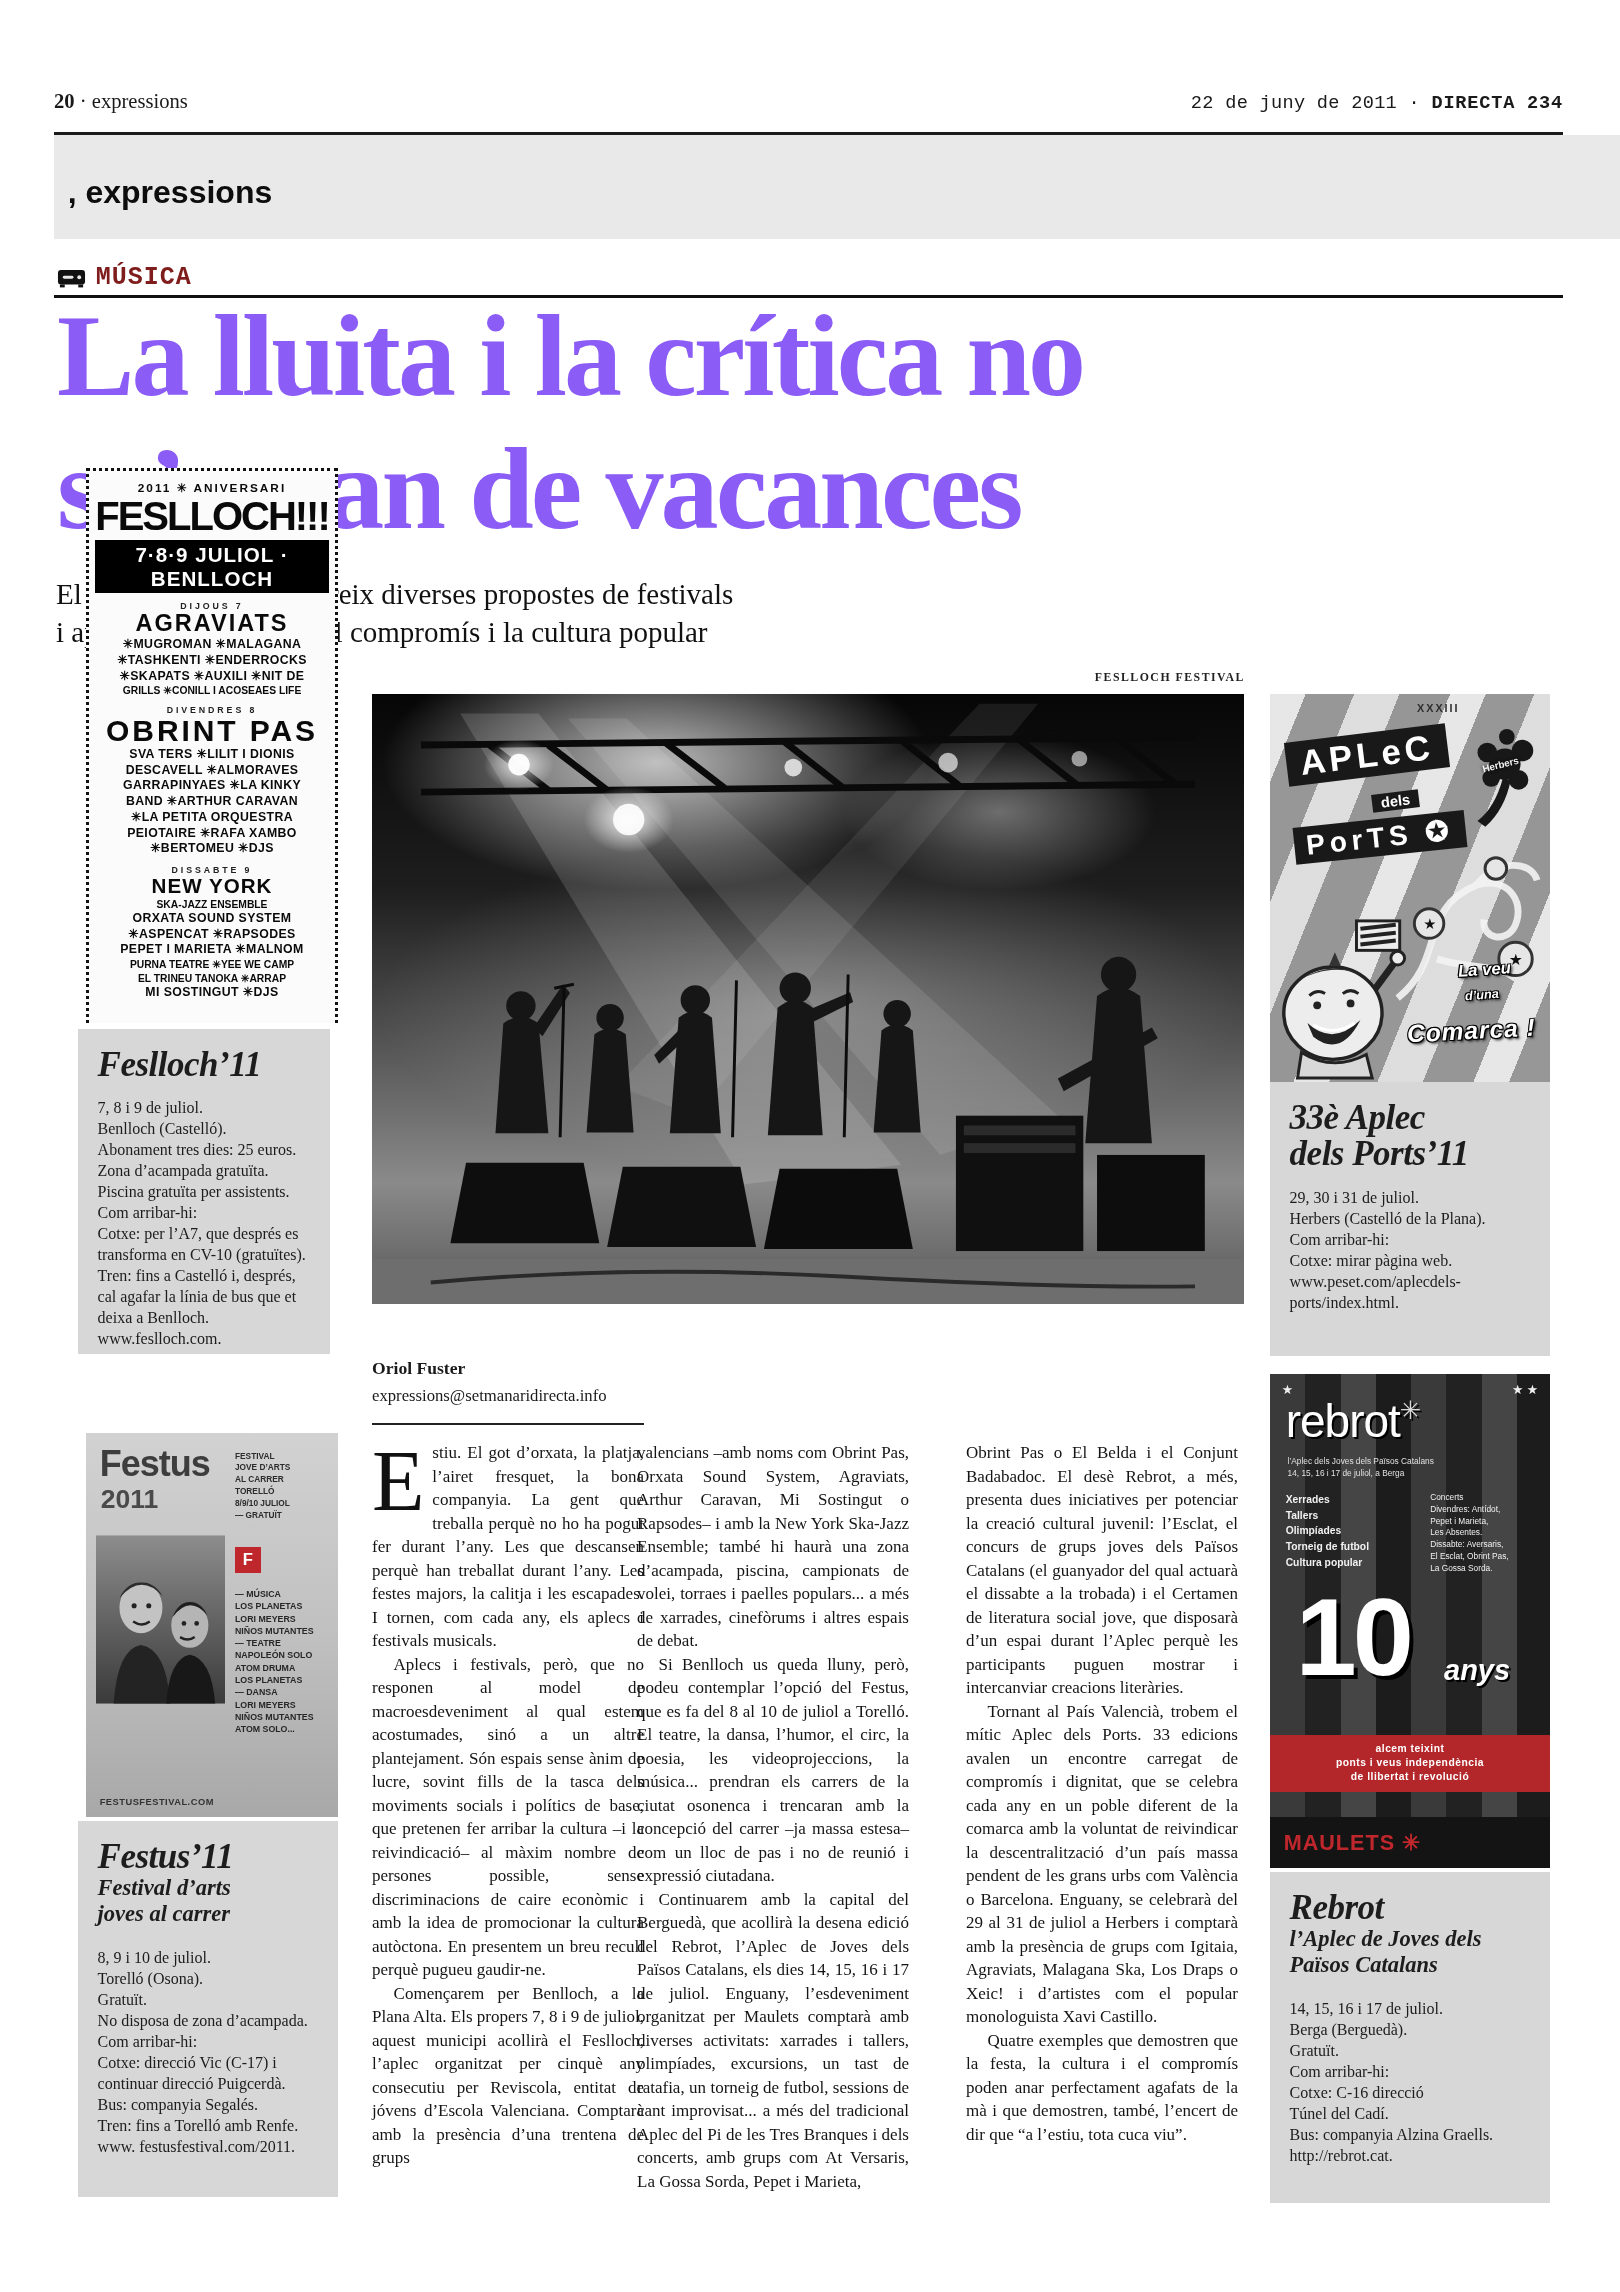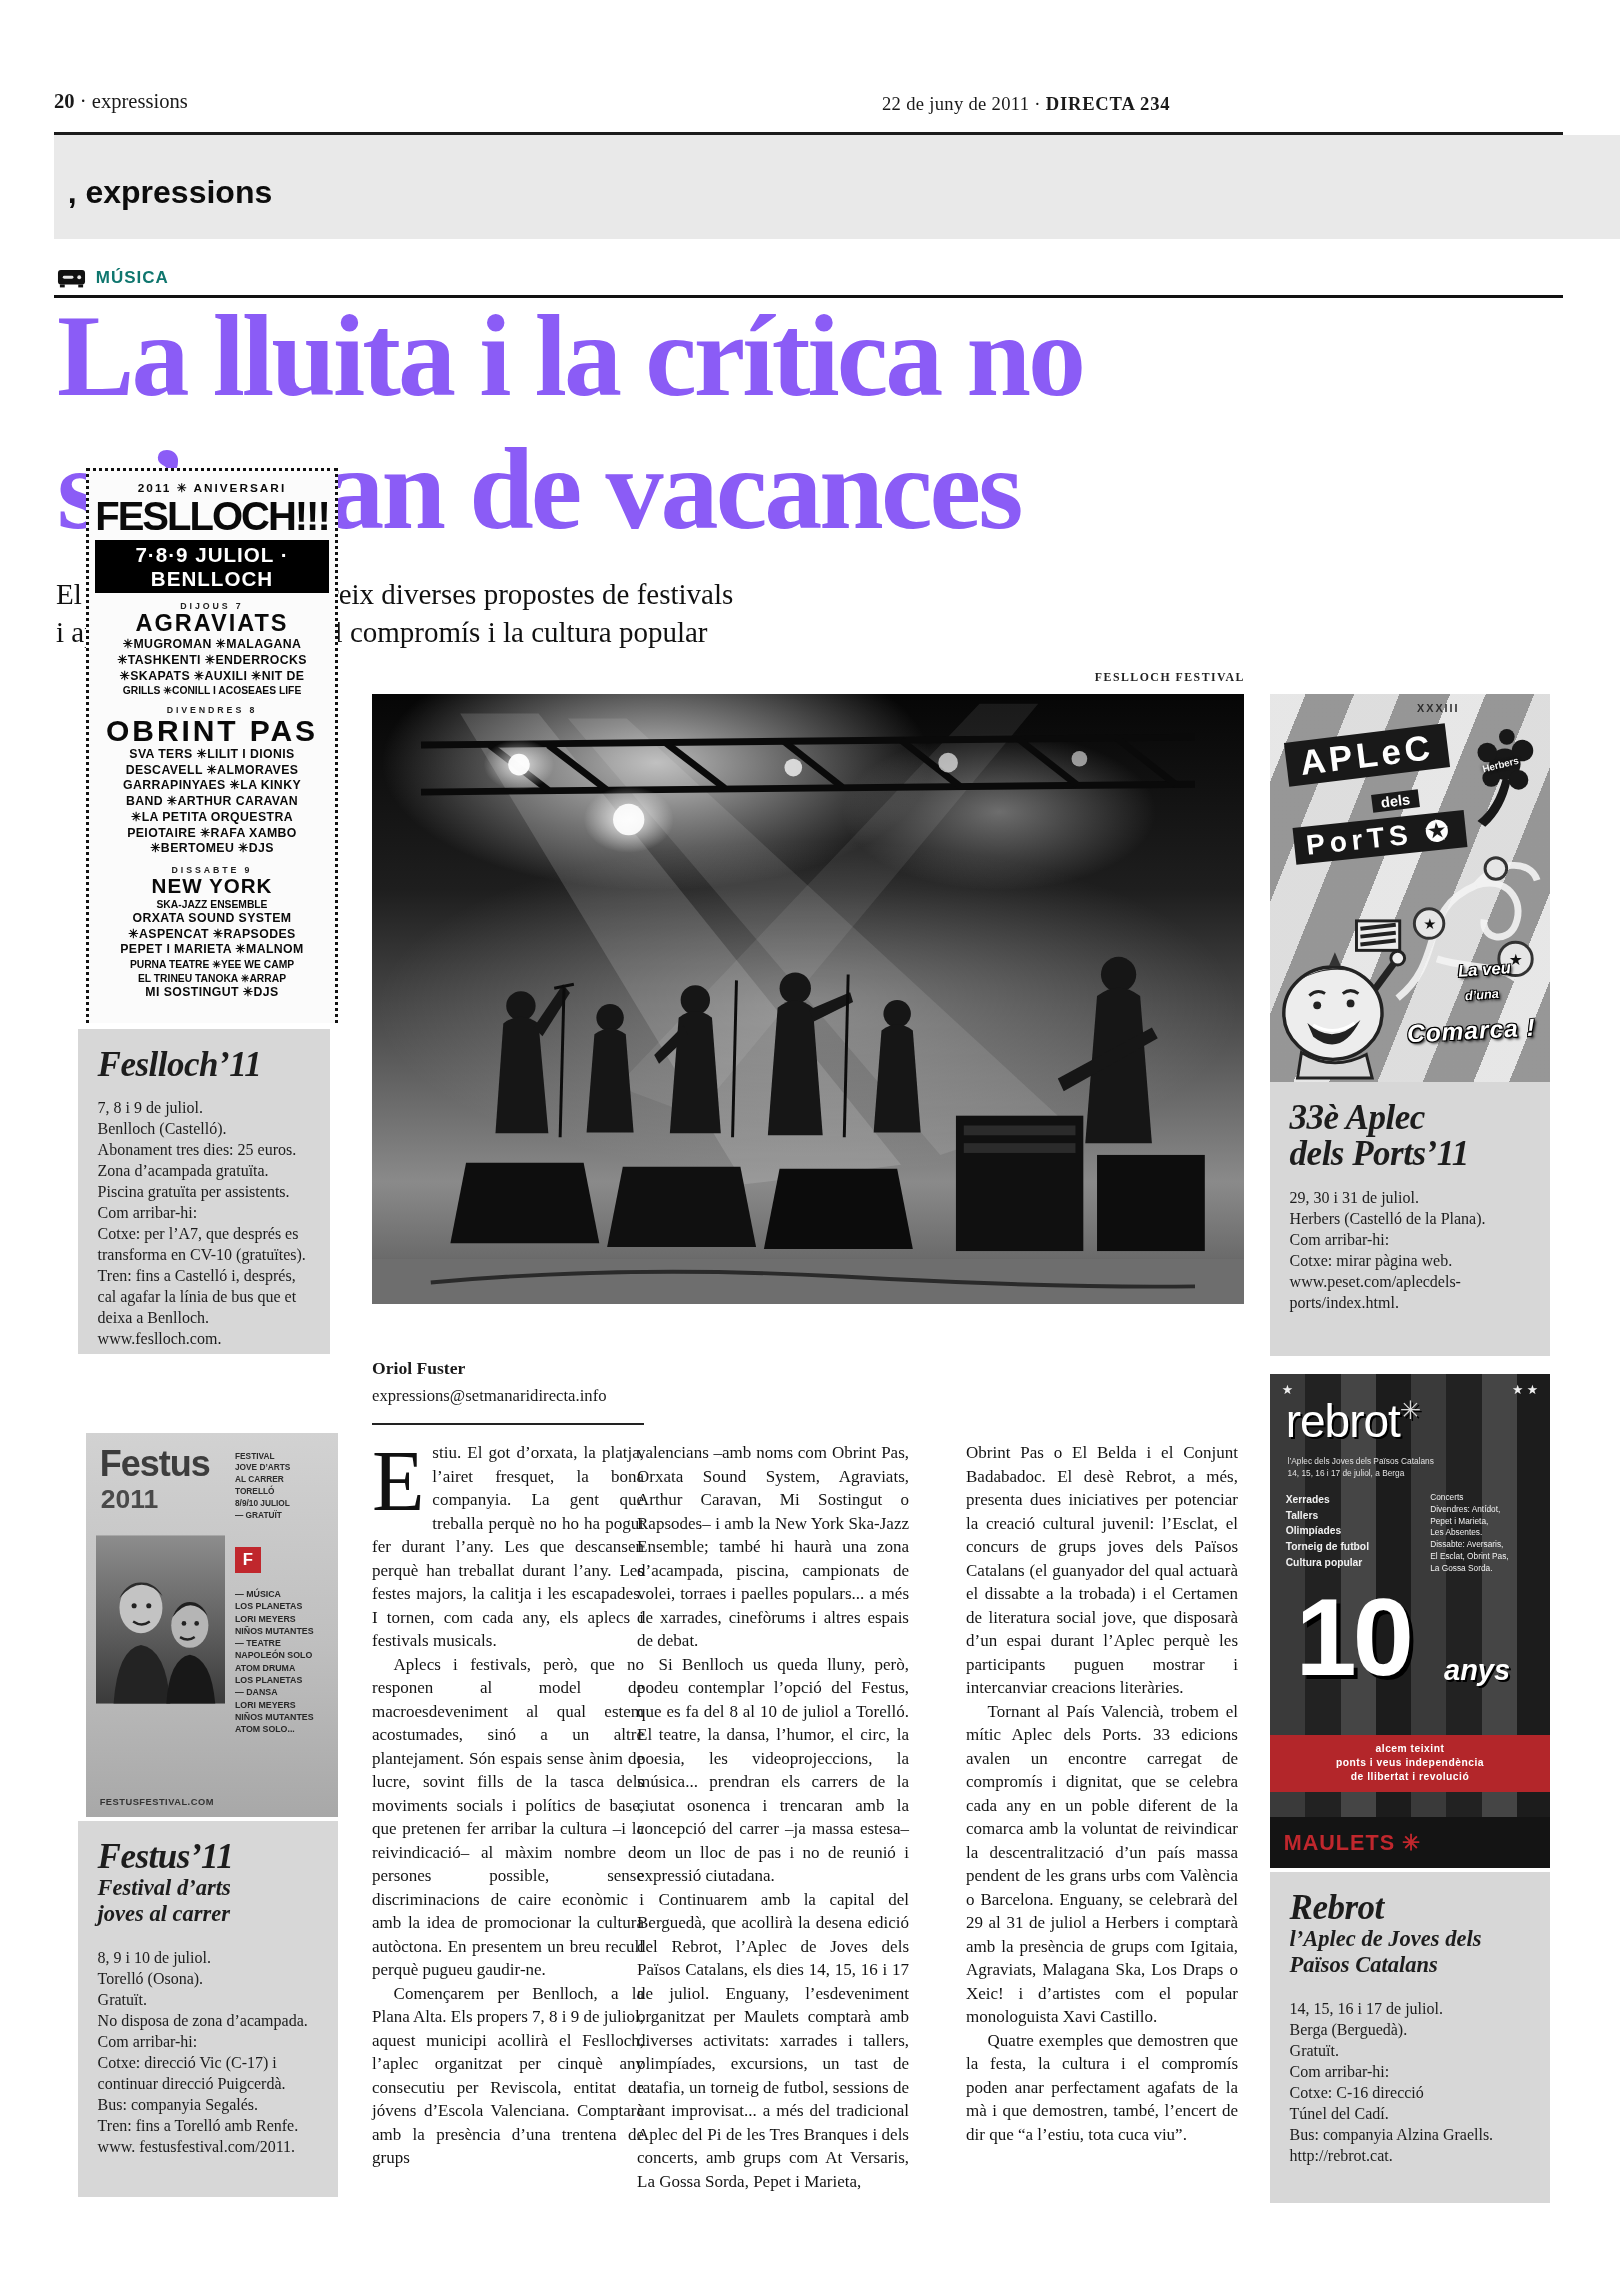--- a/index.html
+++ b/index.html
@@ -7,32 +7,32 @@
     position:relative; width:1620px; height:2293px; background:#ffffff;
     font-family:"Liberation Serif", serif; color:#1a1a1a; overflow:hidden;
     margin:0 auto;
   }
   #page * { box-sizing:border-box; }
   .abs { position:absolute; }
 
   
   .folio-left { left:54px; top:90px; font-size:20.6px; }
   .folio-left .folio-num { font-weight:bold; }
-  .folio-right { left:882px; top:93px; width:681px; font-size:18.6px; letter-spacing:0.3px; }
+  .folio-right { left:882px; top:93px; width:681px; text-align:right; font-size:18.6px; letter-spacing:0.3px;font-family:Liberation Mono, monospace; }
   .folio-right .issue { font-weight:bold; letter-spacing:0.8px; }
   .top-rule { left:54px; top:132px; width:1509px; height:2.9px; background:#1c1c1c; }
   .section-band { left:54px; top:135px; width:1566px; height:104px; background:#e9e9e9; }
   .section-band span {
     position:absolute; left:13.7px; top:39px;
     font-family:"Liberation Sans", sans-serif; font-weight:bold; font-size:32px; color:#0d0d0d;
   }
 
   
   .kicker-row { left:57px; top:261px; height:33px; display:flex; align-items:center; gap:9.8px; }
-  .kicker-label { font-family:Liberation Sans, sans-serif; font-weight:bold; font-size:17px; letter-spacing:1px; color:#0f766e; }
+  .kicker-label { font-family:Liberation Mono, monospace; font-weight:bold; font-size:25px; letter-spacing:1px; color:#7f1d1d; }
   .kicker-rule { left:54px; top:295px; width:1509px; height:2.9px; background:#111; }
 
   
   .headline { left:49px; top:282px; width:1529px; margin:8px;
     font-size:116px; font-weight:bold; line-height:1.15; letter-spacing:-2.9px; color:#8b5cf6; }
   .headline span { display:block; }
   .standfirst { left:56px; top:576px; width:1078px; font-size:29px; line-height:1.3; color:#111; }
   .standfirst span { display:block; }
 
   .photo-credit { left:755px; top:670px; width:490px; text-align:right;

